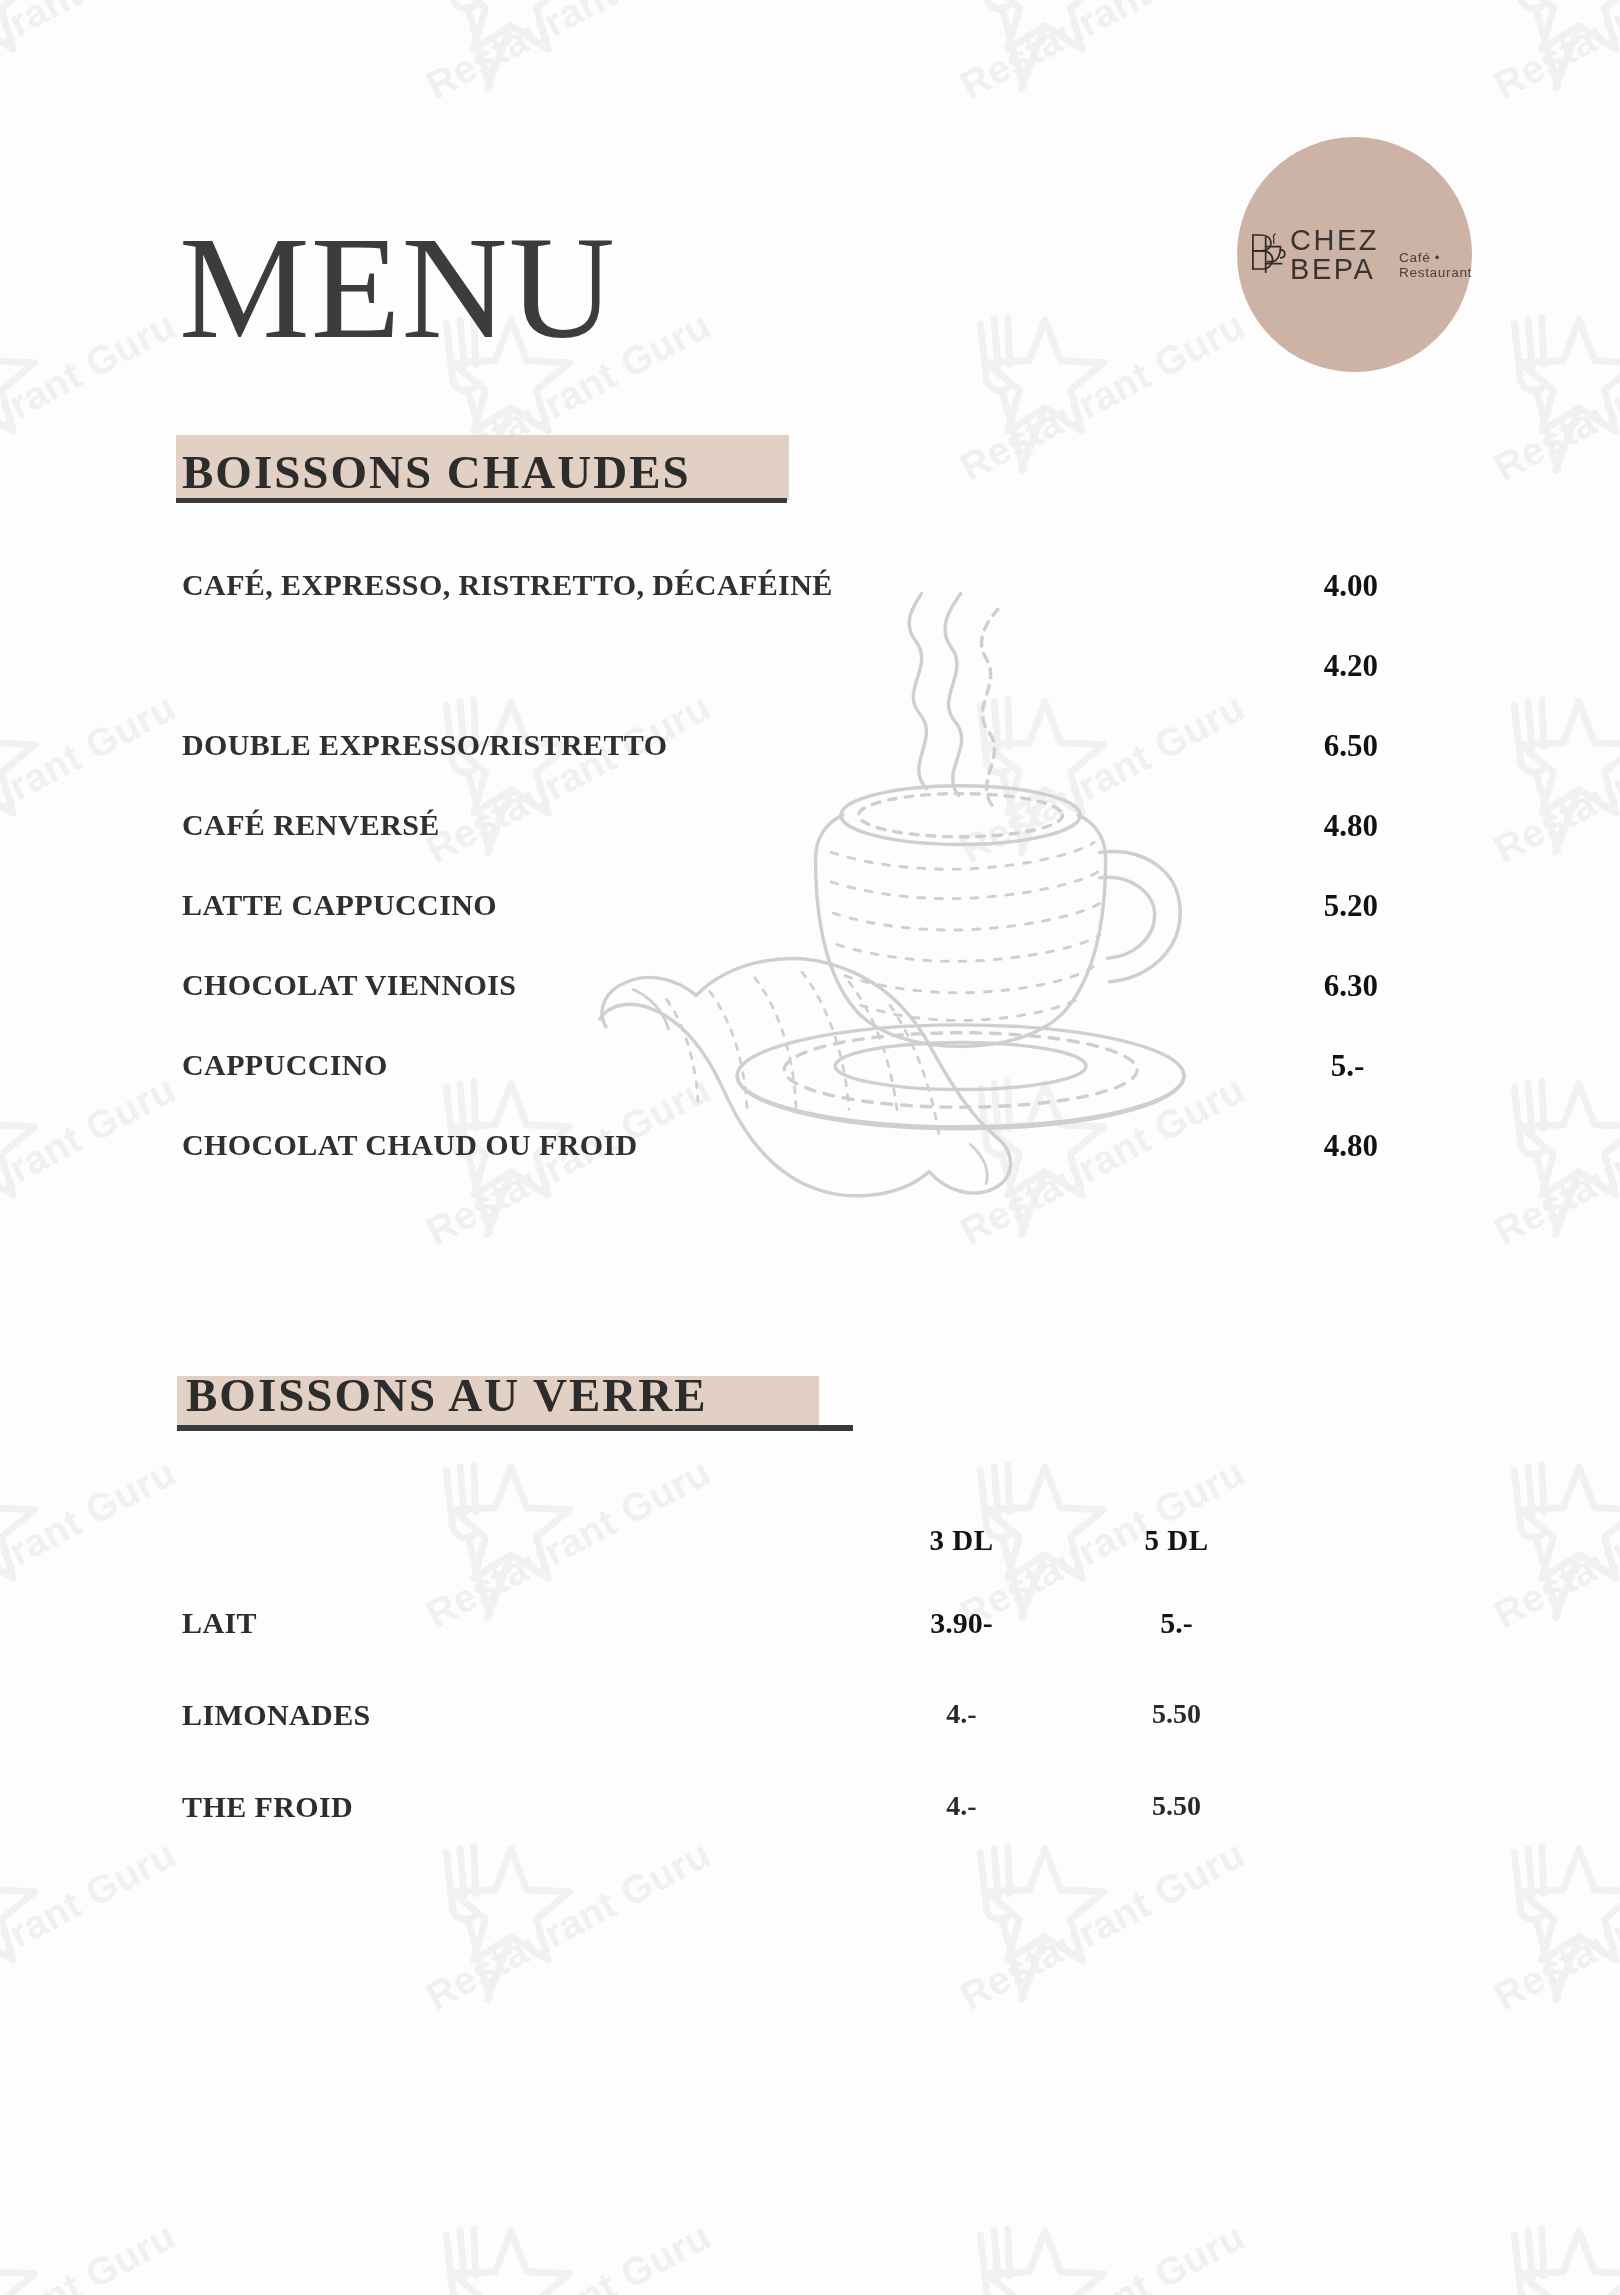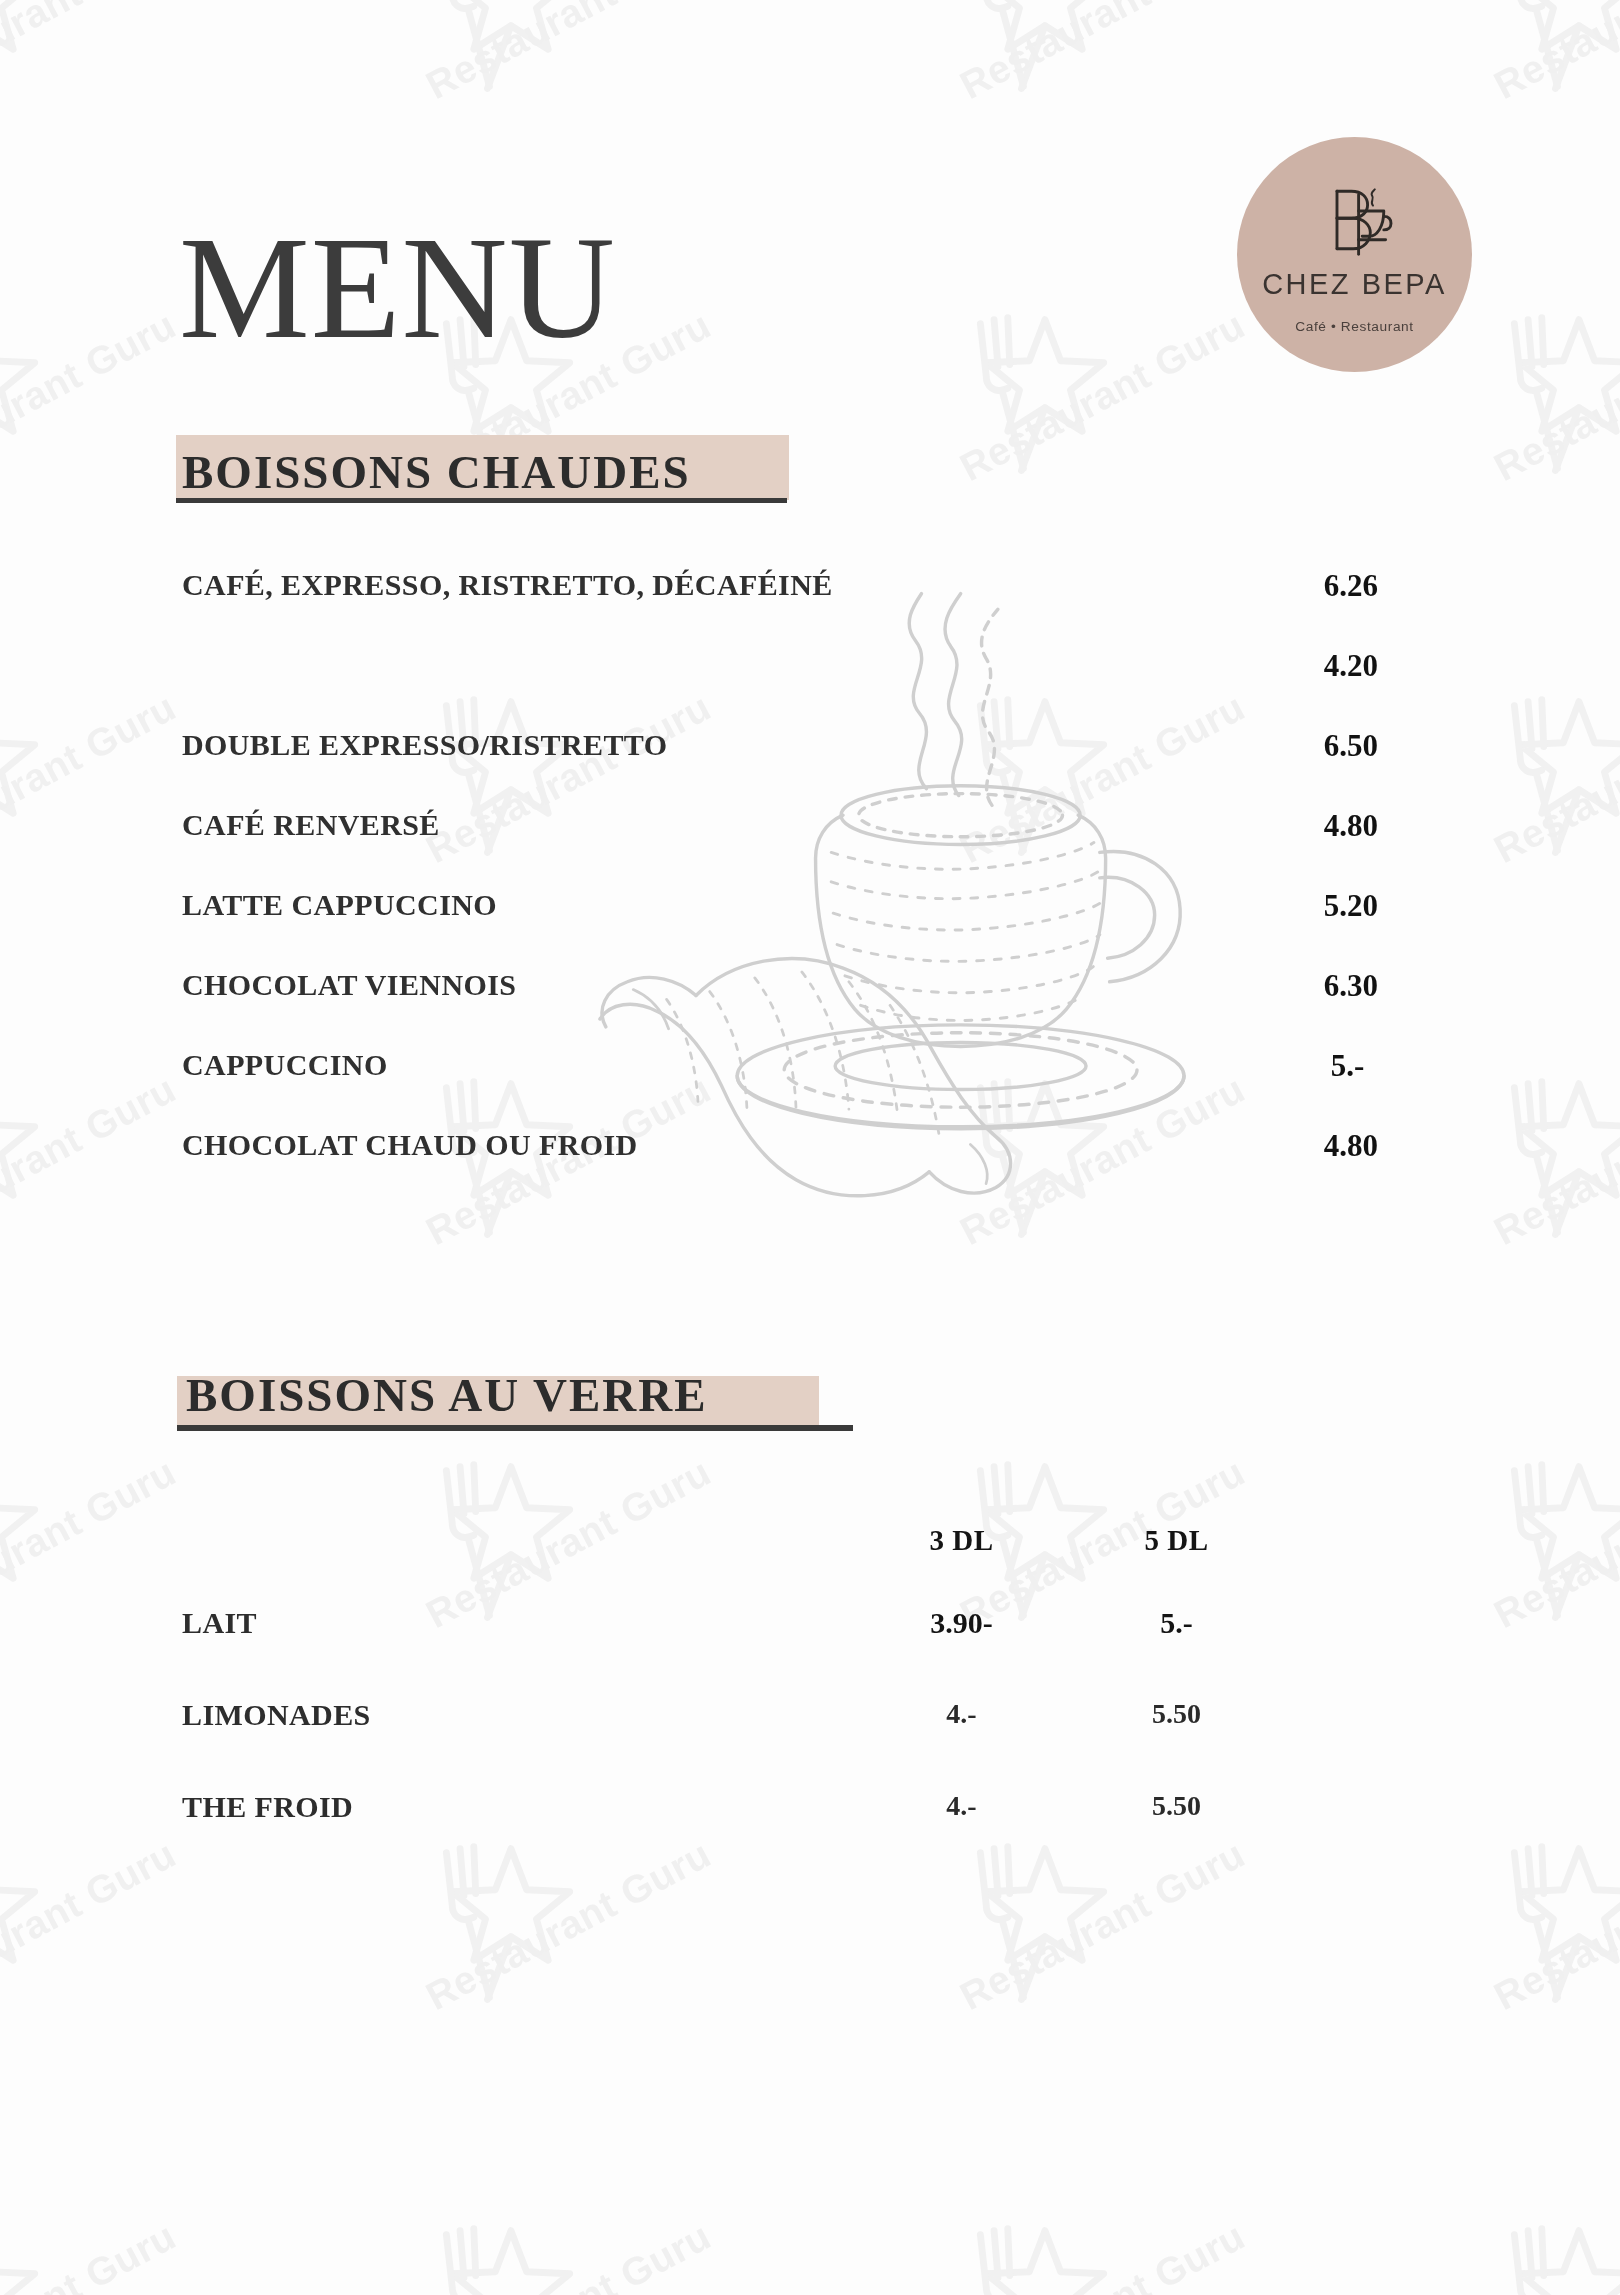--- a/index.html
+++ b/index.html
@@ -75,21 +75,21 @@
 
   .logo {
     position: absolute;
     left: 1237px;
     top: 137px;
     width: 235px;
     height: 235px;
     border-radius: 50%;
     background: #cdb2a6;
     display: flex;
-    flex-direction: column;
+    flex-direction: row;
     align-items: center;
     justify-content: center;
   }
   .logo-monogram {
     width: 90px;
     height: 90px;
     margin-bottom: 5.9px;
   }
   .logo-name {
     font-family: "Liberation Sans", sans-serif;
@@ -627,21 +627,21 @@
 
     <div class="section-header" id="hdr-chaudes">
       <span class="band"></span>
       <span class="rule"></span>
       <span class="label">BOISSONS  CHAUDES</span>
     </div>
 
     <div class="hot-list" id="hot-list">
         <div class="hot-row">
           <div class="hot-name">CAFÉ, EXPRESSO, RISTRETTO, DÉCAFÉINÉ</div>
-          <div class="hot-price">6.26</div>
+          <div class="hot-price">4.00</div>
         </div>
         <div class="hot-row">
           <div class="hot-price">4.20</div>
         </div>
         <div class="hot-row">
           <div class="hot-name">DOUBLE EXPRESSO/RISTRETTO</div>
           <div class="hot-price">6.50</div>
         </div>
         <div class="hot-row">
           <div class="hot-name">CAFÉ RENVERSÉ</div>

